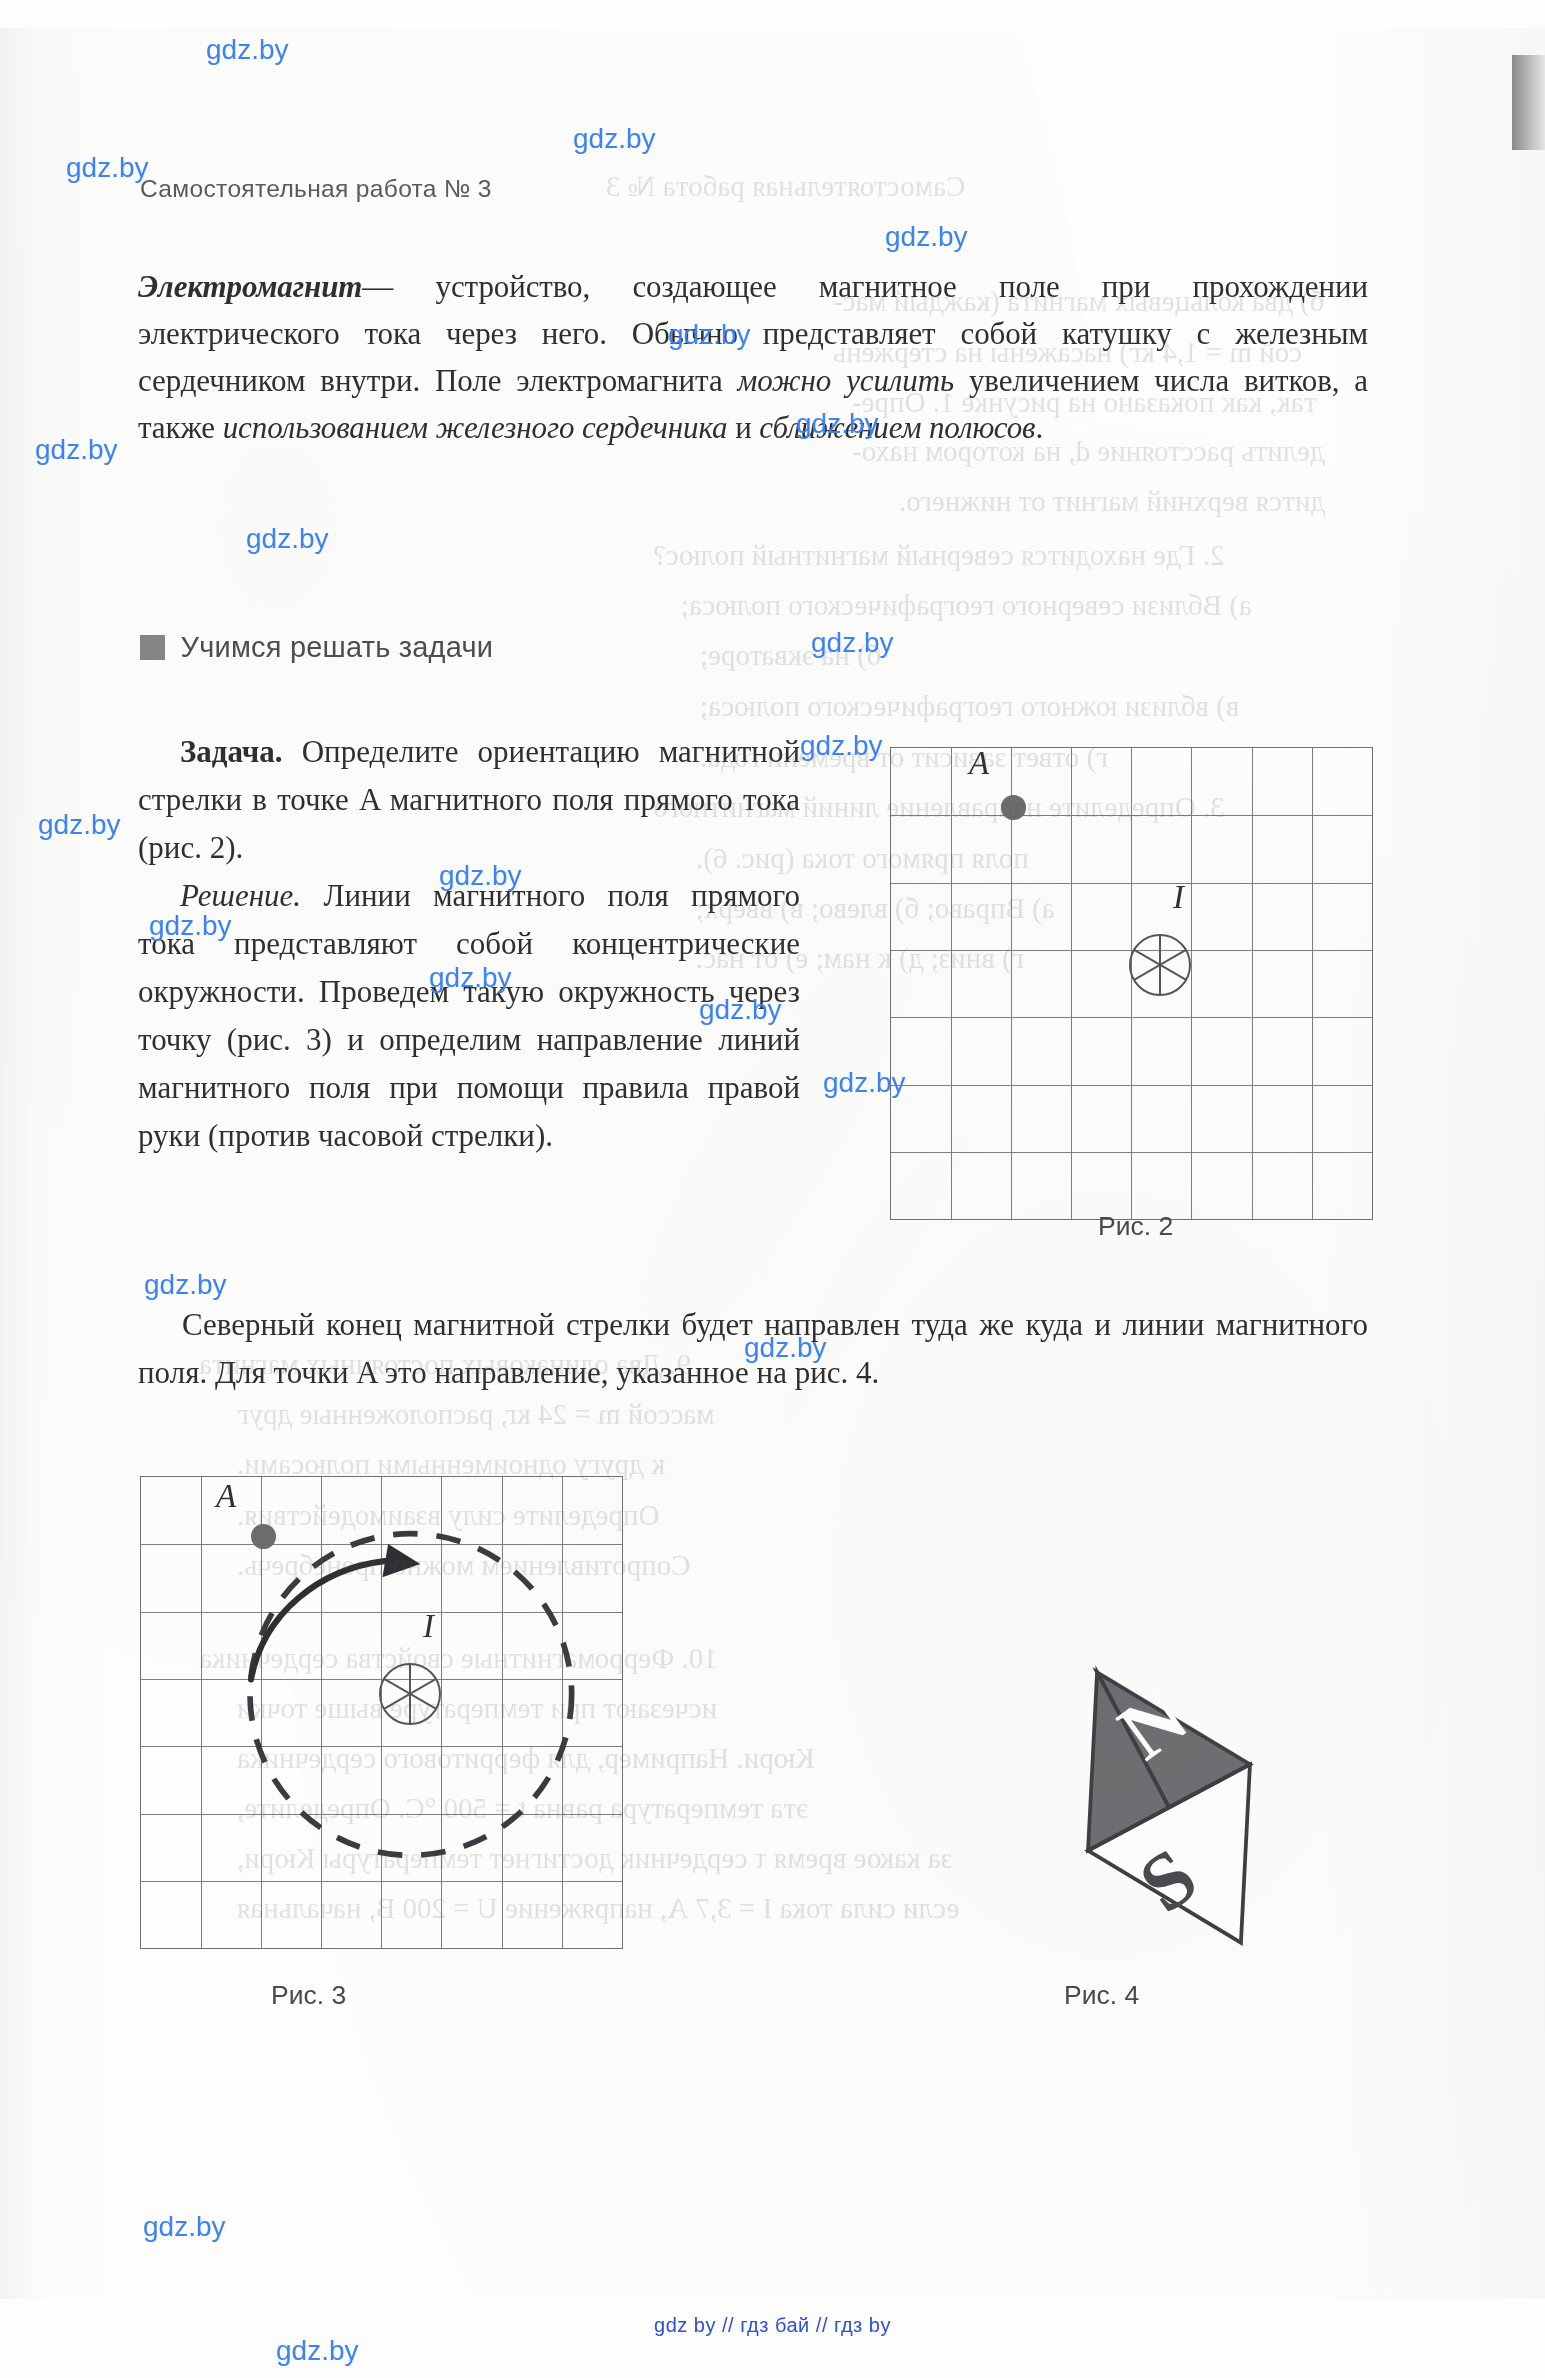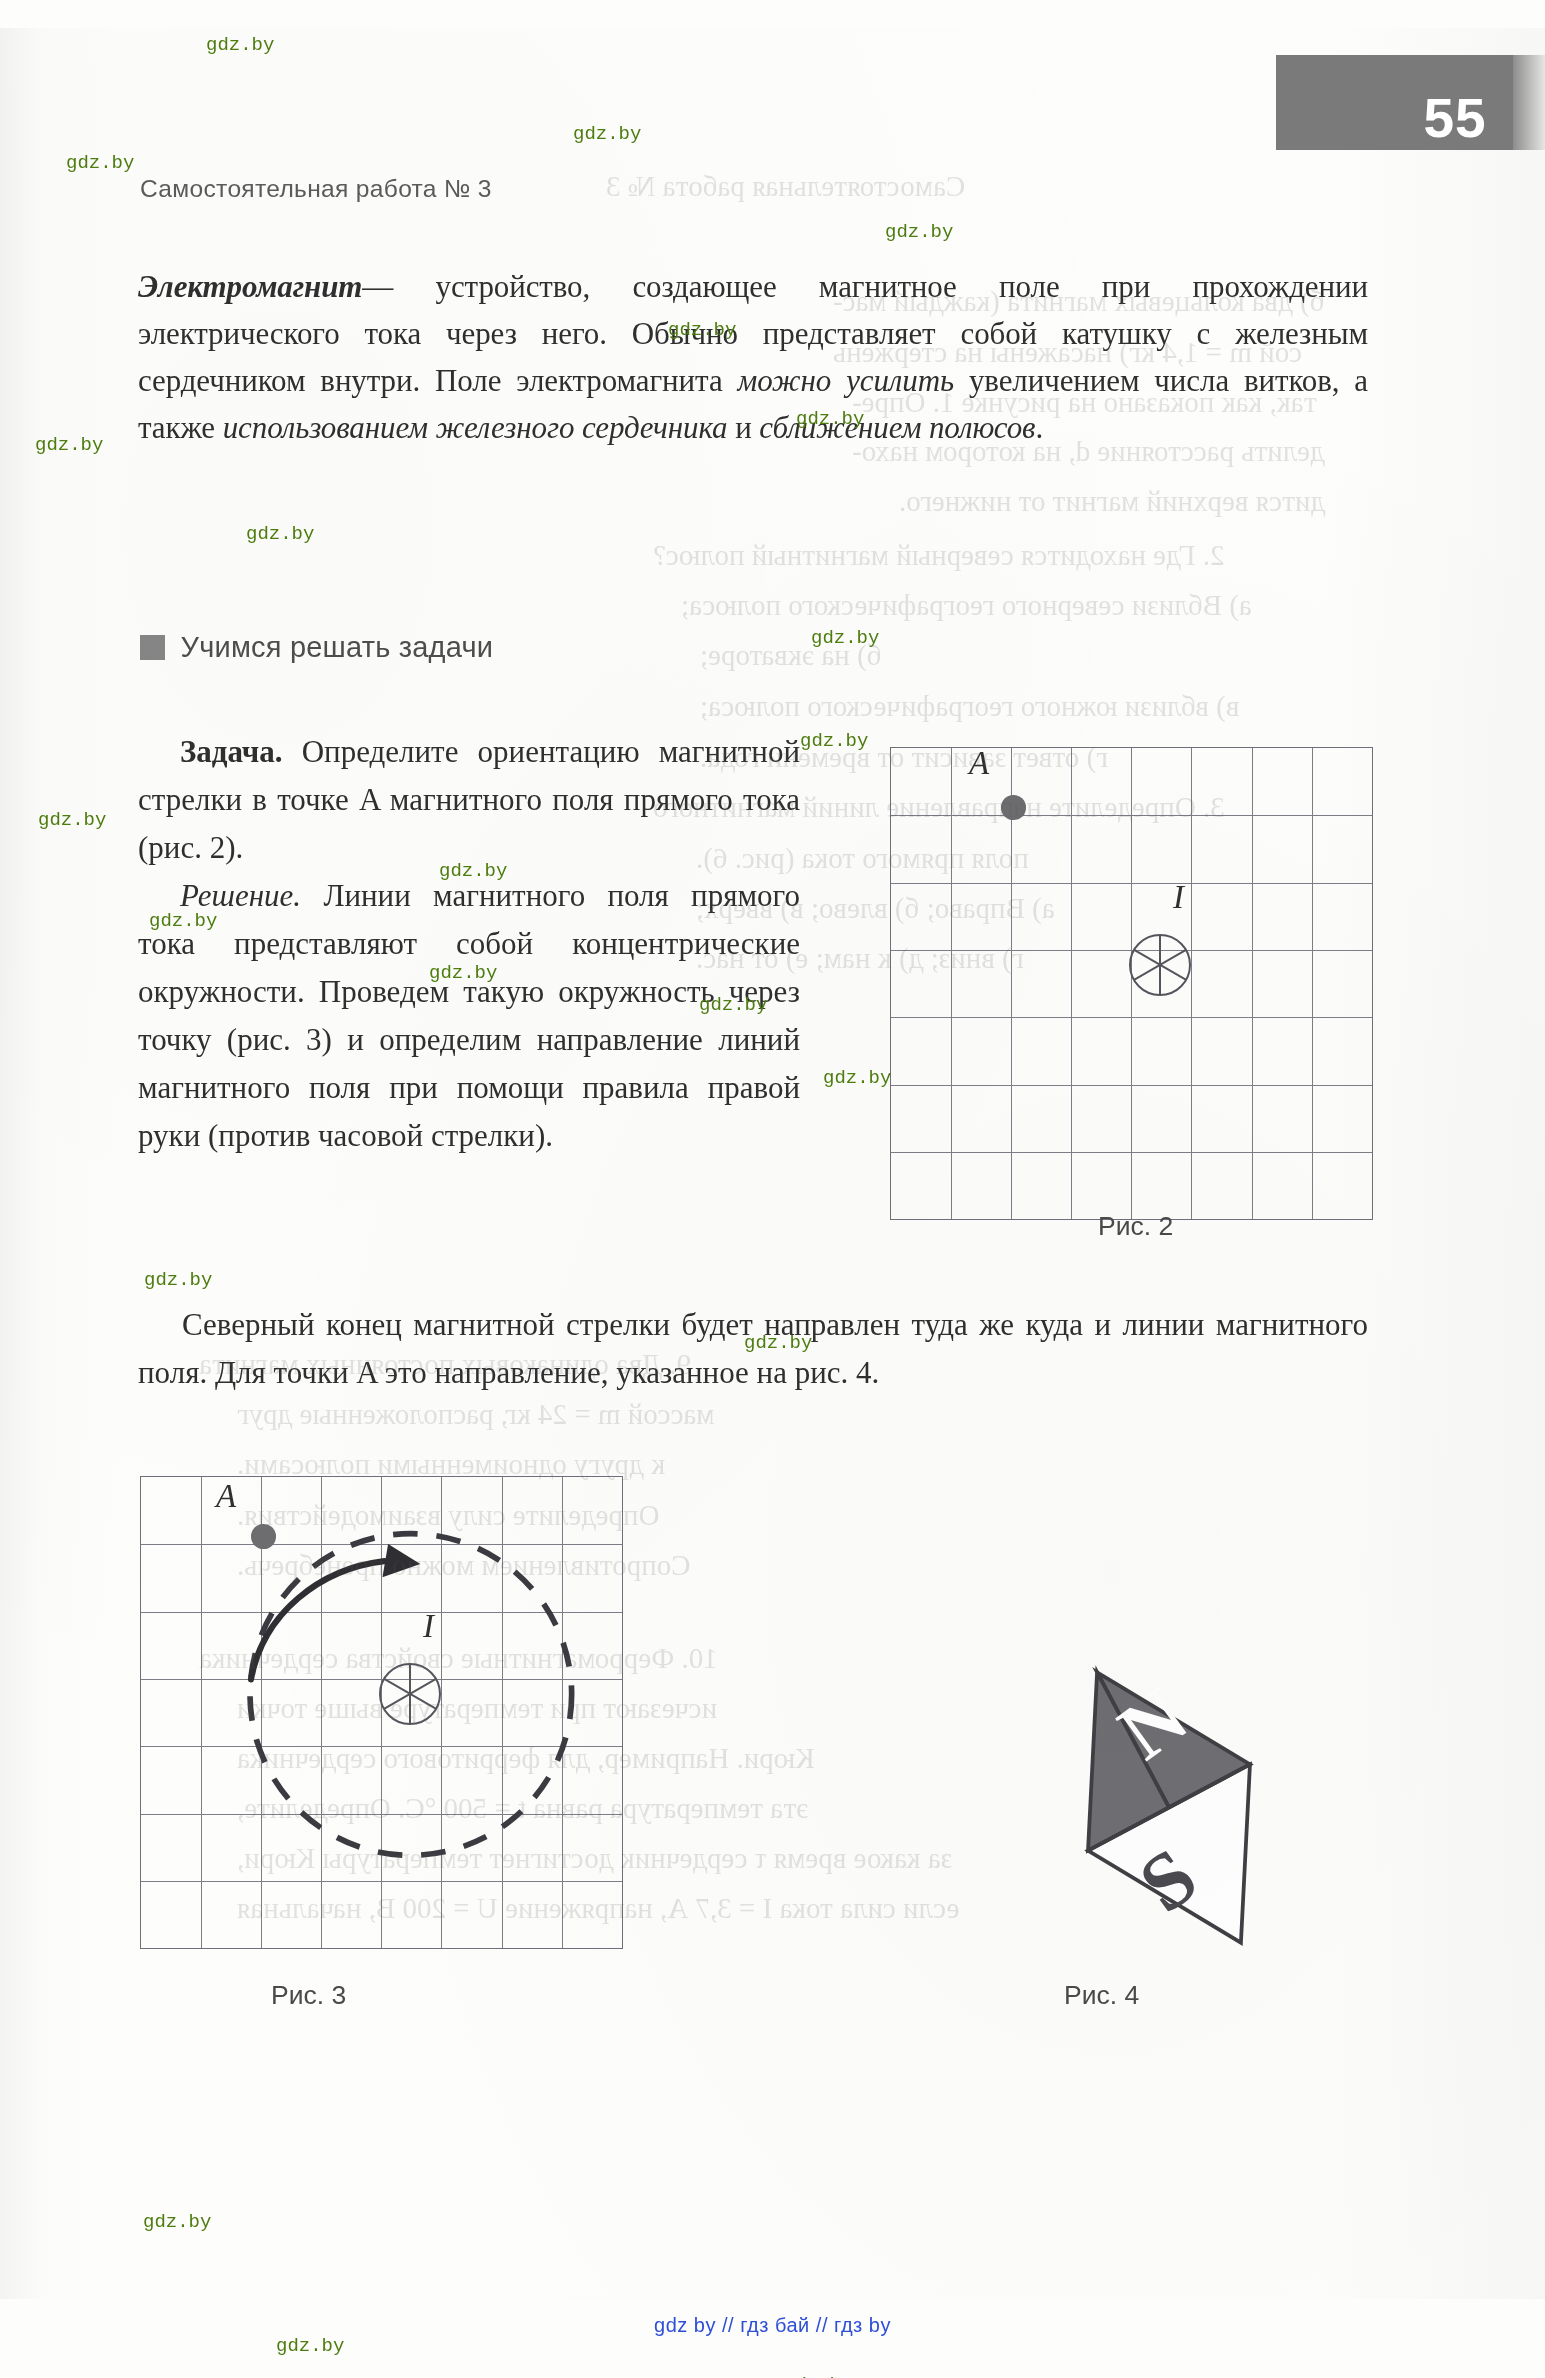--- a/index.html
+++ b/index.html
@@ -154,22 +154,22 @@
   .fig4{
     position:absolute;left:1013px;top:1609px;width:312px;height:341px;
   }
   .needle{
     position:absolute;left:0;top:0;width:312px;height:341px;
   }
 
   
   .wm{
     position:absolute;
-    font-family:Liberation Mono, monospace;
-    font-size:19px;color:#4d7c0f;
+    font-family:Liberation Sans, sans-serif;
+    font-size:28px;color:#3b82f6;
     white-space:nowrap;
     z-index:30;
     pointer-events:none;
   }
   .footer{
     position:absolute;left:0;top:2314px;width:1545px;
     text-align:center;
     font-family:"Liberation Sans",sans-serif;
     font-size:20px;color:#2f4fd8;letter-spacing:0.5px;
     z-index:35;
@@ -215,23 +215,20 @@
     <div class="ghost" style="left:237px;top:1471px;">Определите силу взаимодействия.</div>
     <div class="ghost" style="left:237px;top:1521px;">Сопротивлением можно пренебречь.</div>
     <div class="ghost" style="left:199px;top:1614px;">10. Ферромагнитные свойства сердечника</div>
     <div class="ghost" style="left:237px;top:1664px;">исчезают при температуре выше точки</div>
     <div class="ghost" style="left:237px;top:1714px;">Кюри. Например, для ферритового сердечника</div>
     <div class="ghost" style="left:237px;top:1764px;">эта температура равна t = 500 °C. Определите,</div>
     <div class="ghost" style="left:237px;top:1814px;">за какое время τ сердечник достигнет температуры Кюри,</div>
     <div class="ghost" style="left:237px;top:1864px;">если сила тока I = 3,7 А, напряжение U = 200 В, начальная</div>
 
     <div class="tabshadow"></div>
-    <div class="pagetab">
-      <span class="num">55</span>
-    </div>
 
     <div class="worktitle">Самостоятельная работа № 3</div>
 
     <div class="defpara">
       <span class="term">Электромагнит</span><span>—</span><span> устройство, создающее магнитное поле при прохождении электрического тока через него. Обычно представляет собой катушку с железным сердечником внутри. Поле электромагнита </span><span class="it">можно усилить</span><span> увеличением числа витков, а также </span><span class="it">использованием железного сердечника</span><span> и </span><span class="it">сближением полюсов</span><span>.</span>
     </div>
 
     <div class="learnhead">
       <span class="sq"></span>
       <span class="lbl">Учимся решать задачи</span>

